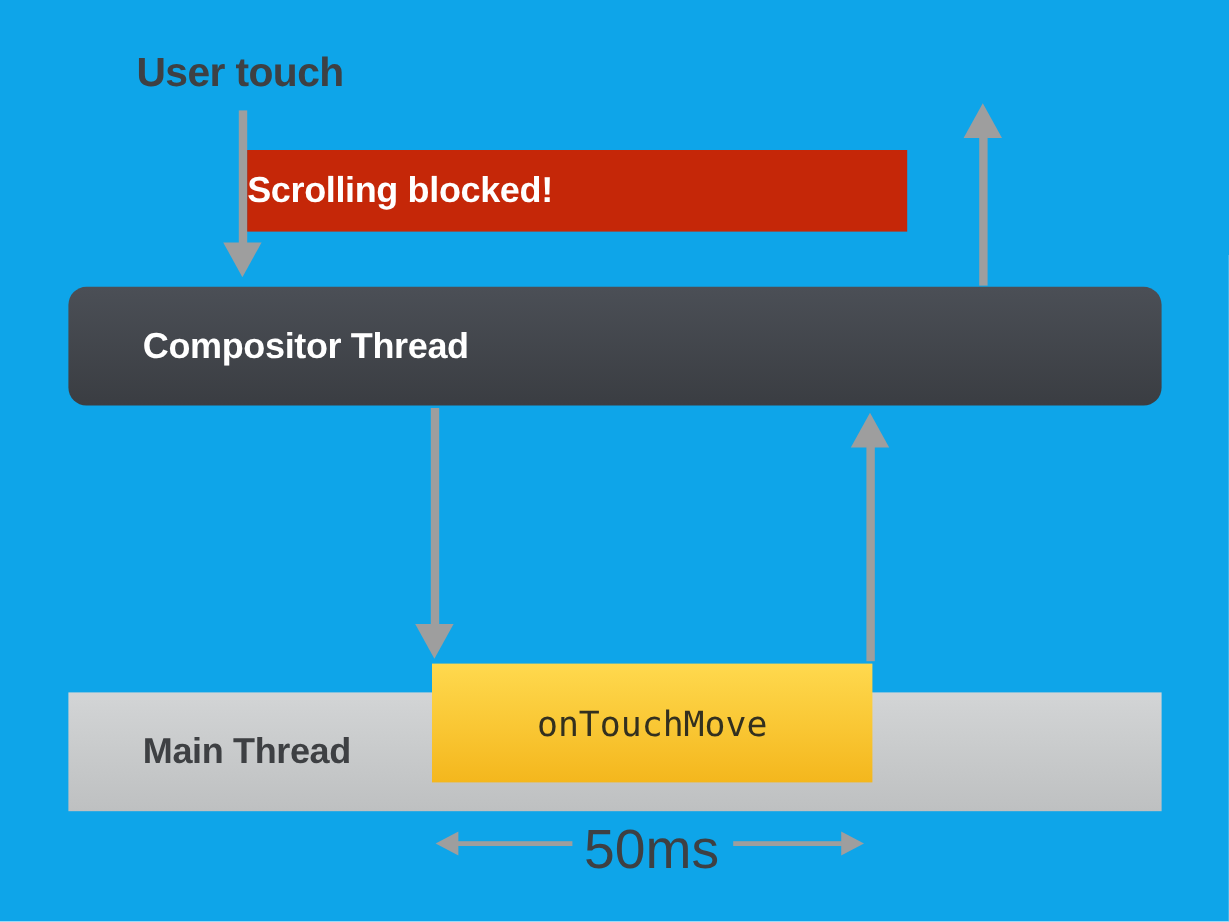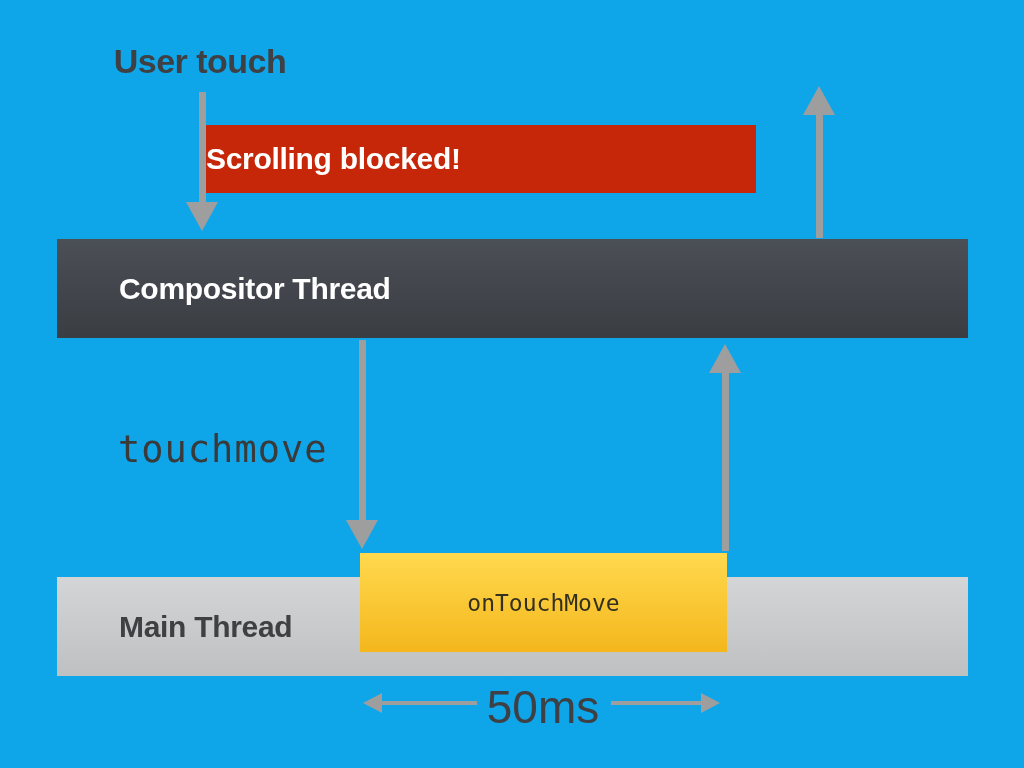--- a/index.html
+++ b/index.html
@@ -52,20 +52,21 @@
     position: absolute;
     left: 57px;
     width: 911px;
     height: 99px;
     display: flex;
     align-items: center;
   }
   #compositor-bar {
     top: 239px;
     background: linear-gradient(to bottom, var(--compositor-top, #4b4f56), var(--compositor-bottom, #3a3d42));
+    border-radius: 15px;
   }
   #main-bar {
     top: 553px;
     background: linear-gradient(to bottom, var(--main-top, #d3d5d6), var(--main-bottom, #bec0c1));
     margin-top: 24px;
   }
   .thread-label {
     font-size: 30px;
     font-weight: bold;
     padding-left: 62px;
@@ -83,21 +84,21 @@
     background: linear-gradient(to bottom, var(--busy-top, #ffd94e), var(--busy-bottom, #f4b71d));
     display: flex;
     align-items: center;
     justify-content: center;
   }
   .mono-text {
     font-family: "DejaVu Sans Mono", "Liberation Mono", monospace;
     color: var(--mono-text, #3a3a3a);
   }
   #busy-segment .mono-text {
-    font-size: 23px;
+    font-size: 29px;
     color: #33301f;
   }
 
   
   #touchmove-label {
     position: absolute;
     left: 118px; top: 428px;
     font-size: 37px;
     letter-spacing: 1px;
   }
@@ -186,21 +187,20 @@
   <div id="arrow-commit-line" class="v-line"></div>
 
   <div id="blocked-bar">
     <span class="banner-text">Scrolling blocked!</span>
   </div>
 
   <div id="compositor-bar" class="thread-bar">
     <span class="thread-label">Compositor Thread</span>
   </div>
 
-  <div id="touchmove-label" class="mono-text">touchmove</div>
 
   <div id="arrow-dispatch-line" class="v-line"></div>
   <div id="arrow-dispatch-head" class="head-down"></div>
 
   <div id="arrow-return-head" class="head-up"></div>
   <div id="arrow-return-line" class="v-line"></div>
 
   <div id="main-bar" class="thread-bar">
     <span class="thread-label">Main Thread</span>
   </div>

